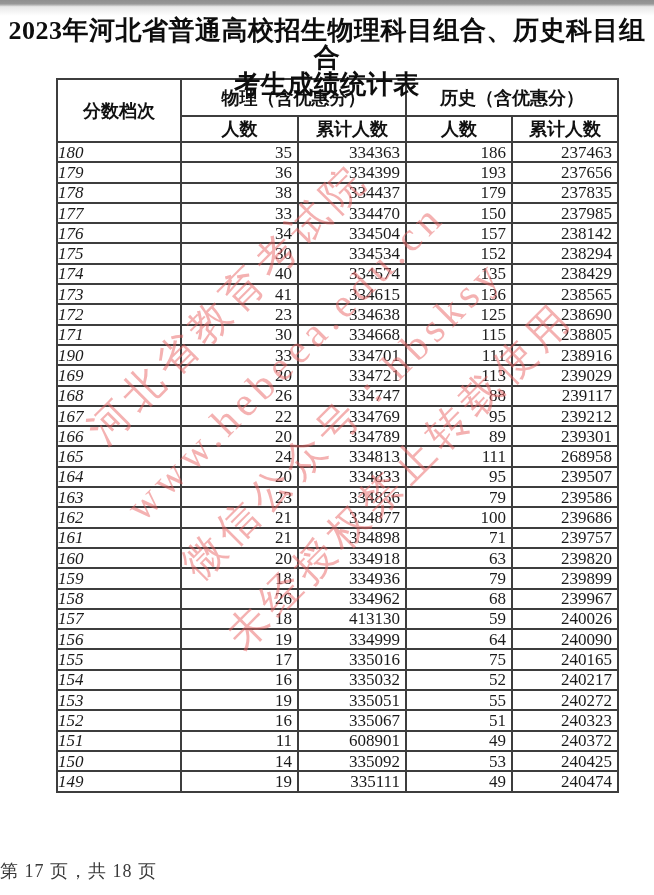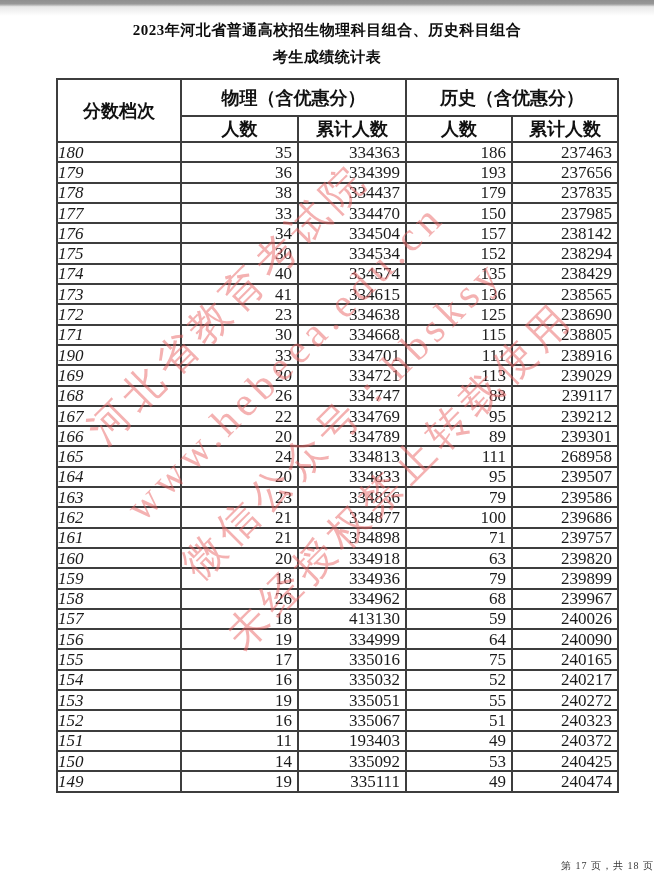--- a/index.html
+++ b/index.html
@@ -16,21 +16,21 @@
     position:absolute; top:0; left:0; width:654px; height:7px;
     background:linear-gradient(to bottom,#8f8f8f 0%,#989898 55%,#c6c6c6 80%,#efefef 100%);
   }
   .top-strip-fade {
     position:absolute; top:7px; left:0; width:654px; height:9px;
     background:linear-gradient(to bottom,#e9e9e9,#ffffff);
   }
   .title {
     position:absolute; top:17px; left:0; width:654px;
     text-align:center; font-weight:bold;
-    font-size:15px; line-height:27px; letter-spacing:0.5px;
+    font-size:26px; line-height:27px; letter-spacing:0.5px;
     color:#0d0d0d; z-index:2;
   }
   .watermark {
     position:absolute; left:314px; top:390px;
     transform:translate(-50%,-50%) rotate(-45deg);
     text-align:center; white-space:nowrap;
     font-size:41px; line-height:81px; letter-spacing:6px;
     font-weight:400; z-index:6; pointer-events:none;
   }
   table.stats {
@@ -49,21 +49,21 @@
   .stats thead tr.h1 th { height:37px; }
   .stats thead tr.h2 th { height:23px;margin-top:11px; }
   .stats tbody td {
     height:20.3px; font-size:17px; color:#1a1a1a;
     vertical-align:middle; line-height:1;
   }
   .stats tbody td.score { text-align:left;font-style:italic; }
   .stats tbody td.num { text-align:right; padding-right:5px; }
   .footer {
     position:absolute; top:859px; left:0; width:654px;
-    text-align:right; font-size:10px; color:#3a3a3a;
+    text-align:left; font-size:18px; color:#3a3a3a;
     letter-spacing:1px; z-index:2;
   }
 </style>
 </head>
 <body>
 
 <div class="top-strip"></div>
 <div class="top-strip-fade"></div>
 
 <div class="title">
@@ -299,21 +299,21 @@
       <tr>
         <td class="score">152</td>
         <td class="num">16</td>
         <td class="num">335067</td>
         <td class="num">51</td>
         <td class="num">240323</td>
       </tr>
       <tr>
         <td class="score">151</td>
         <td class="num">11</td>
-        <td class="num">193403</td>
+        <td class="num">608901</td>
         <td class="num">49</td>
         <td class="num">240372</td>
       </tr>
       <tr>
         <td class="score">150</td>
         <td class="num">14</td>
         <td class="num">335092</td>
         <td class="num">53</td>
         <td class="num">240425</td>
       </tr>

